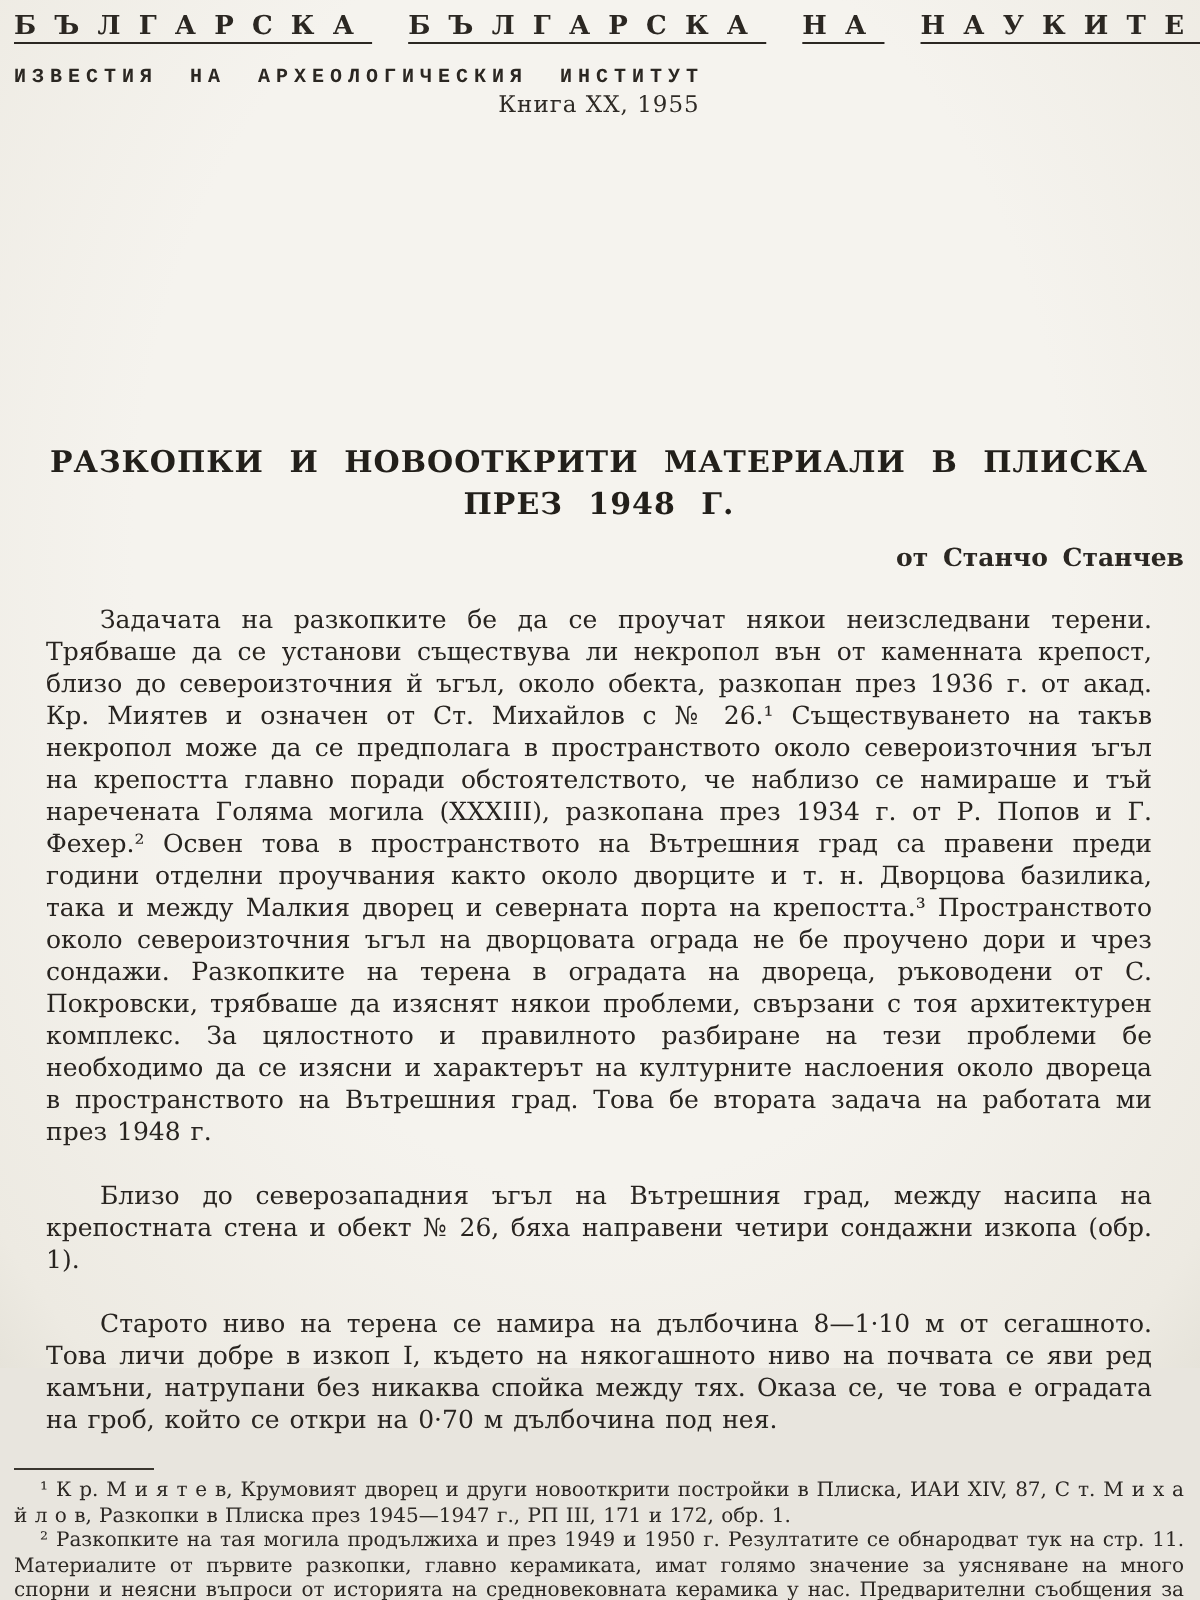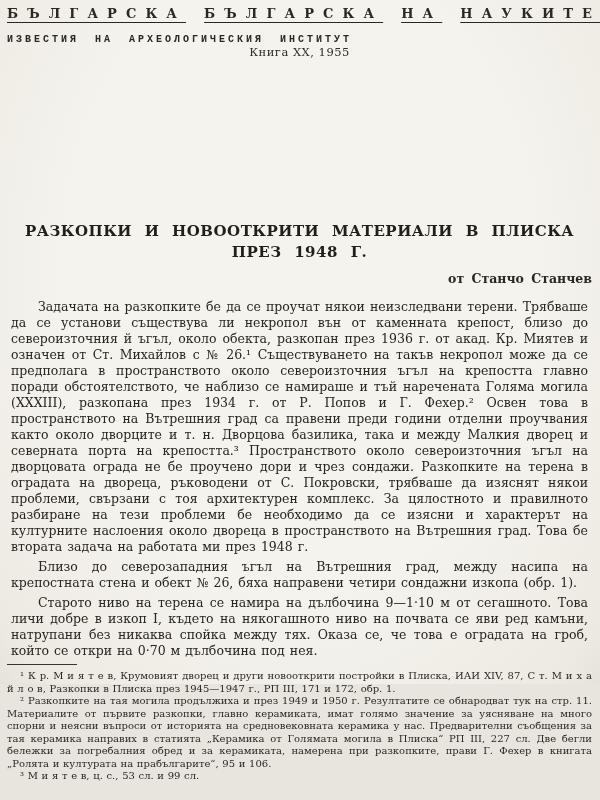--- a/index.html
+++ b/index.html
@@ -43,21 +43,21 @@
     color: #221f1a;
   }
   .byline {
     margin-top: 8px; text-align: right;
     font-size: 12.5px; font-weight: bold; word-spacing: 3px;
     color: #2b2722;
   }
   
   .body-text { margin-top: 13px; }
   .body-text p {
-    margin: 4px; text-indent: 27px;
+    margin: 16px; text-indent: 27px;
     font-size: 12.5px; line-height: 16px;
     text-align: justify; word-spacing: 1px;
     color: #282420;
   }
   
   .footnotes { margin-top: 5px; }
   .fn-separator {
     width: 70px; height: 0;
     border-top: 1.5px solid #3a362f;
     margin: 5px 0 5px 0;
@@ -88,21 +88,21 @@
   <main>
     <h1 class="title-block" style="margin:162px 0 0 0;text-align:center;">
       <span class="title-line">РАЗКОПКИ И НОВООТКРИТИ МАТЕРИАЛИ В ПЛИСКА</span>
       <span class="title-line">ПРЕЗ 1948 Г.</span>
     </h1>
     <div class="byline">от Станчо Станчев</div>
 
     <div class="body-text">
       <p>Задачата на разкопките бе да се проучат някои неизследвани терени. Трябваше да се установи съществува ли некропол вън от каменната крепост, близо до североизточния й ъгъл, около обекта, разкопан през 1936 г. от акад. Кр. Миятев и означен от Ст. Михайлов с № 26.¹ Съществуването на такъв некропол може да се предполага в пространството около североизточния ъгъл на крепостта главно поради обстоятелството, че наблизо се намираше и тъй наречената Голяма могила (XXXIII), разкопана през 1934 г. от Р. Попов и Г. Фехер.² Освен това в пространството на Вътрешния град са правени преди години отделни проучвания както около дворците и т. н. Дворцова базилика, така и между Малкия дворец и северната порта на крепостта.³ Пространството около североизточния ъгъл на дворцовата ограда не бе проучено дори и чрез сондажи. Разкопките на терена в оградата на двореца, ръководени от С. Покровски, трябваше да изяснят някои проблеми, свързани с тоя архитектурен комплекс. За цялостното и правилното разбиране на тези проблеми бе необходимо да се изясни и характерът на културните наслоения около двореца в пространството на Вътрешния град. Това бе втората задача на работата ми през 1948 г.</p>
       <p>Близо до северозападния ъгъл на Вътрешния град, между насипа на крепостната стена и обект № 26, бяха направени четири сондажни изкопа (обр. 1).</p>
-      <p>Старото ниво на терена се намира на дълбочина 9—1·10 м от сегашното. Това личи добре в изкоп I, където на някогашното ниво на почвата се яви ред камъни, натрупани без никаква спойка между тях. Оказа се, че това е оградата на гроб, който се откри на 0·70 м дълбочина под нея.</p>
+      <p>Старото ниво на терена се намира на дълбочина 8—1·10 м от сегашното. Това личи добре в изкоп I, където на някогашното ниво на почвата се яви ред камъни, натрупани без никаква спойка между тях. Оказа се, че това е оградата на гроб, който се откри на 0·70 м дълбочина под нея.</p>
     </div>
   </main>
 
   <footer class="footnotes">
     <div class="fn-separator"></div>
     <p>¹ К р. М и я т е в, Крумовият дворец и други новооткрити постройки в Плиска, ИАИ XIV, 87, С т. М и х а й л о в, Разкопки в Плиска през 1945—1947 г., РП III, 171 и 172, обр. 1.</p>
     <p>² Разкопките на тая могила продължиха и през 1949 и 1950 г. Резултатите се обнародват тук на стр. 11. Материалите от първите разкопки, главно керамиката, имат голямо значение за уясняване на много спорни и неясни въпроси от историята на средновековната керамика у нас. Предварителни съобщения за тая керамика направих в статията „Керамика от Голямата могила в Плиска“ РП III, 227 сл. Две бегли бележки за погребалния обред и за керамиката, намерена при разкопките, прави Г. Фехер в книгата „Ролята и културата на прабългарите“, 95 и 106.</p>
     <p>³ М и я т е в, ц. с., 53 сл. и 99 сл.</p>
   </footer>
 

